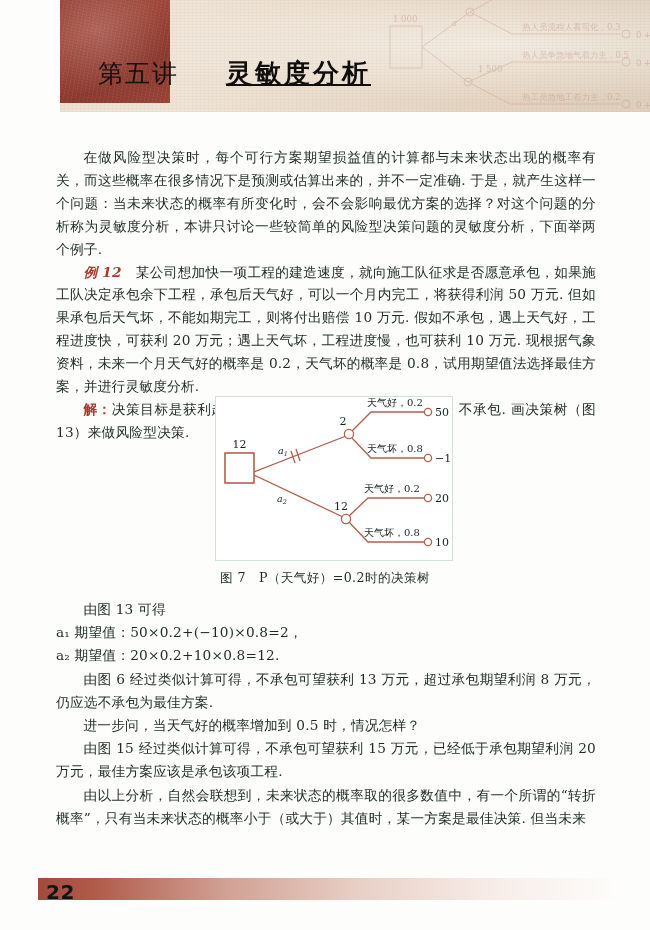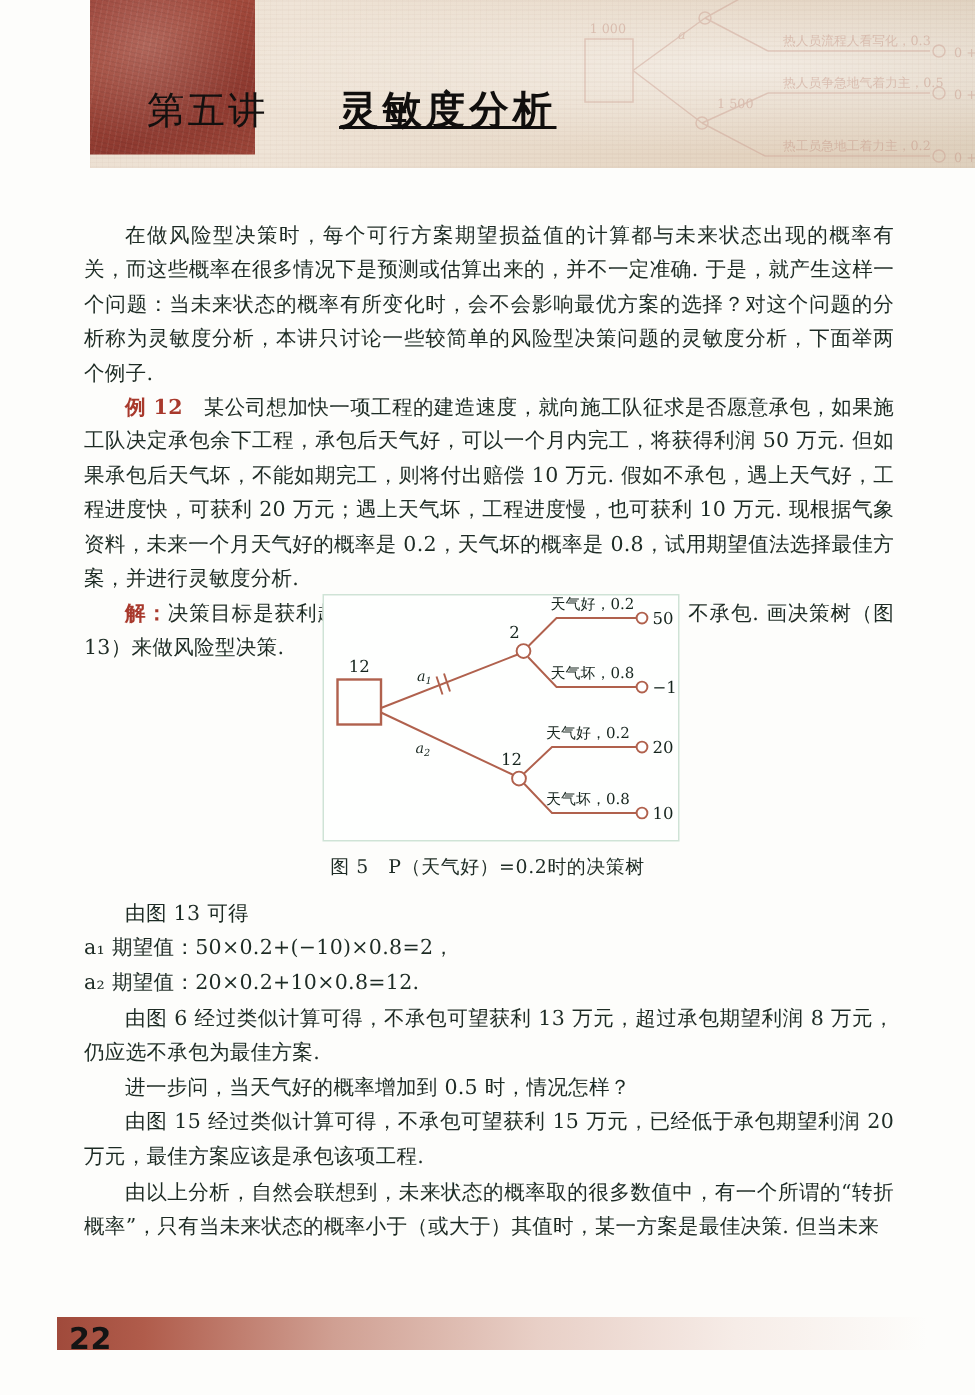--- a/index.html
+++ b/index.html
@@ -60,21 +60,21 @@
 
   
   .content{
     position:absolute;left:56px;top:146px;width:540px;
     font-size:13.7px;line-height:22.9px;
     text-align:justify;text-justify:inter-ideograph;
     letter-spacing:.2px;
   }
   p{margin:0;}
   .ind{text-indent:2em;}
-  .exlabel{color:#a8392c;font-weight:bold;}
+  .exlabel{color:#a8392c;font-weight:bold;font-style:italic;}
   .solabel{color:#a8392c;font-weight:bold;}
 
   
   .figwrap{
     position:absolute;left:0;top:396px;width:650px;
   }
   .figframe{
     position:absolute;left:215px;top:0;width:236px;height:163px;
     border:1.4px solid #cfe3d6;
     background:#fefffe;
@@ -195,21 +195,21 @@
     <circle cx="213" cy="102" r="3.6" fill="#fff" stroke="#b0614d" stroke-width="1.3"></circle>
     <text x="220" y="106" font-size="11" fill="#15241d" font-family="DejaVu Serif, serif">20</text>
     <text x="149" y="96" font-size="10" fill="#15241d" font-family="DejaVu Serif, serif">天气好，0.2</text>
 
     <path d="M134 126 L153 146 L211 146" stroke="#b0614d" stroke-width="1.3" fill="none"></path>
     <circle cx="213" cy="146" r="3.6" fill="#fff" stroke="#b0614d" stroke-width="1.3"></circle>
     <text x="220" y="150" font-size="11" fill="#15241d" font-family="DejaVu Serif, serif">10</text>
     <text x="149" y="140" font-size="10" fill="#15241d" font-family="DejaVu Serif, serif">天气坏，0.8</text>
   </svg>
 
-  <div class="figcaption">图 5　P（天气好）=0.2时的决策树</div>
+  <div class="figcaption">图 7　P（天气好）=0.2时的决策树</div>
 </div>
 
 <div class="content2">
   <p class="ind">由图 13 可得</p>
   <p class="eqline">a₁ 期望值：50×0.2+(−10)×0.8=2，</p>
   <p class="eqline">a₂ 期望值：20×0.2+10×0.8=12.</p>
   <p class="ind">由图 6 经过类似计算可得，不承包可望获利 13 万元，超过承包期望利润 8 万元，仍应选不承包为最佳方案.</p>
   <p class="ind">进一步问，当天气好的概率增加到 0.5 时，情况怎样？</p>
   <p class="ind">由图 15 经过类似计算可得，不承包可望获利 15 万元，已经低于承包期望利润 20 万元，最佳方案应该是承包该项工程.</p>
   <p class="ind">由以上分析，自然会联想到，未来状态的概率取的很多数值中，有一个所谓的“转折概率”，只有当未来状态的概率小于（或大于）其值时，某一方案是最佳决策. 但当未来</p>

